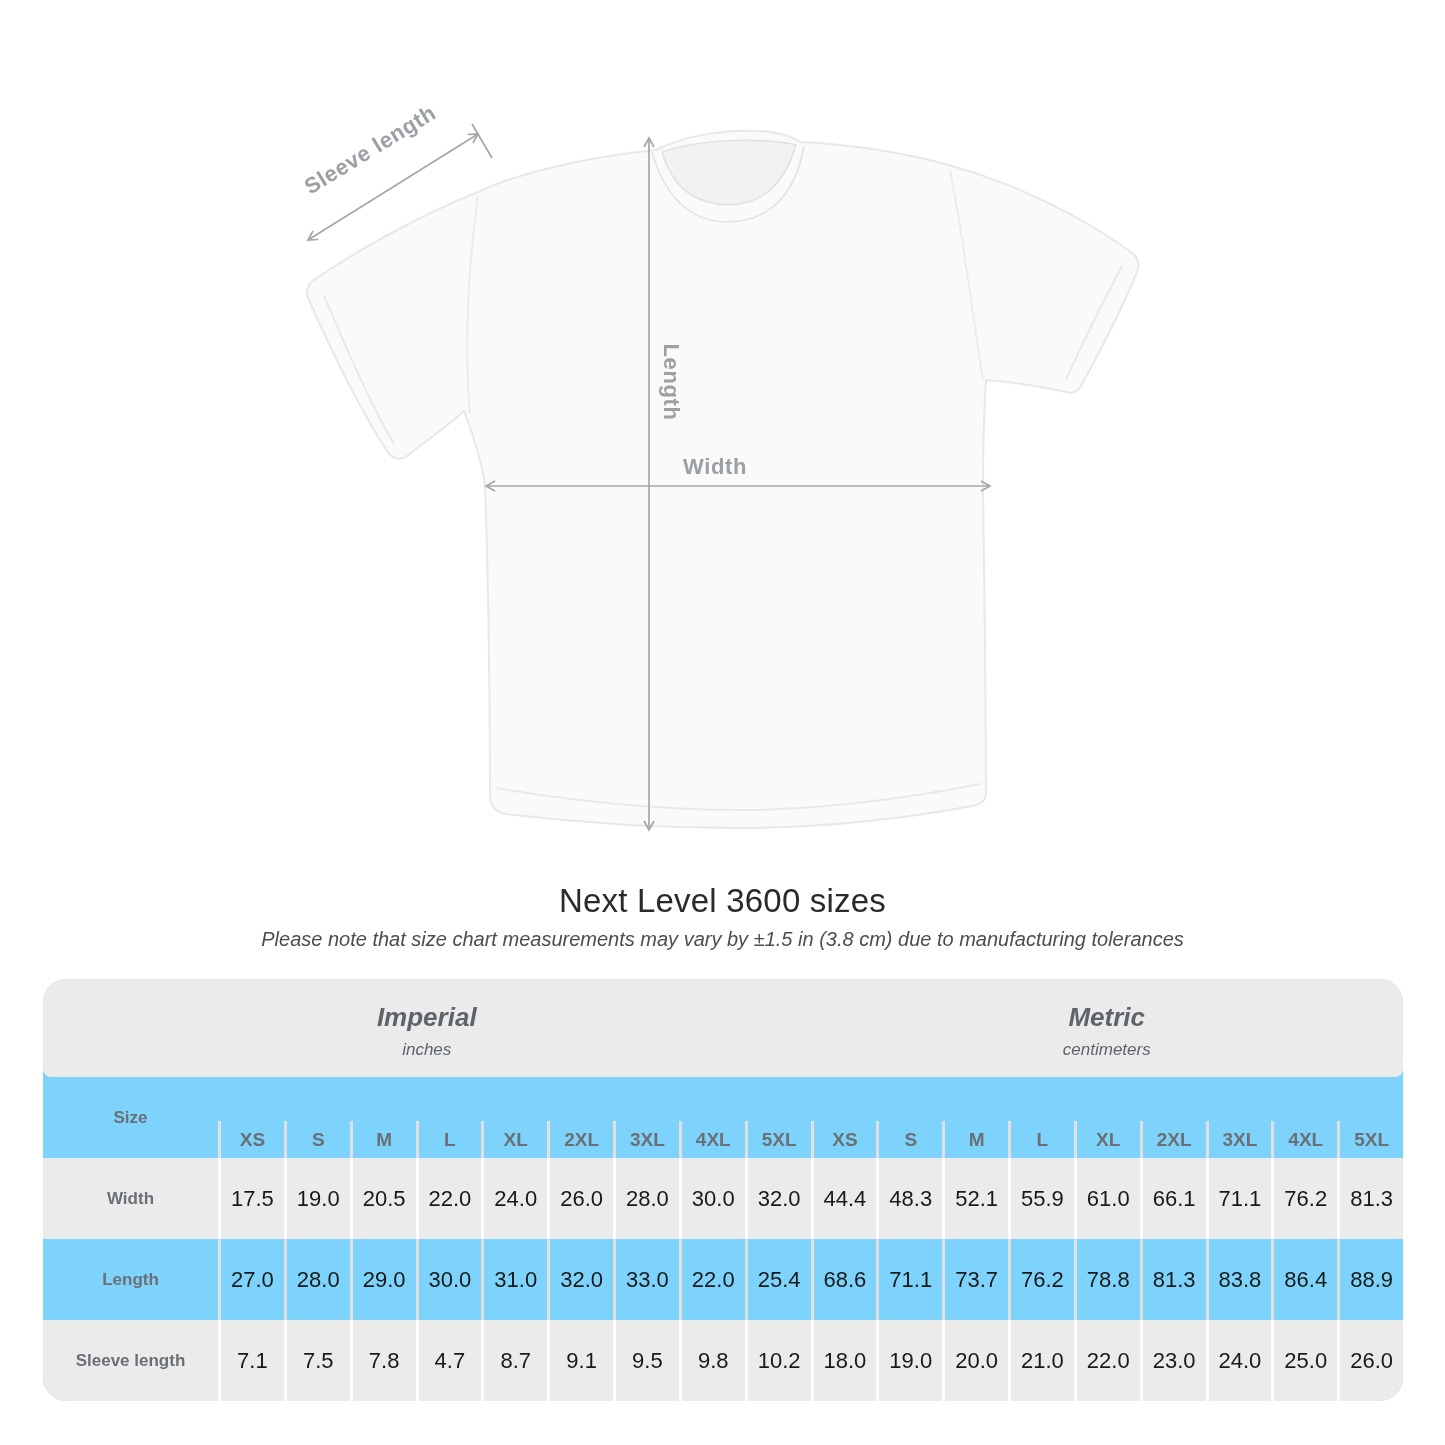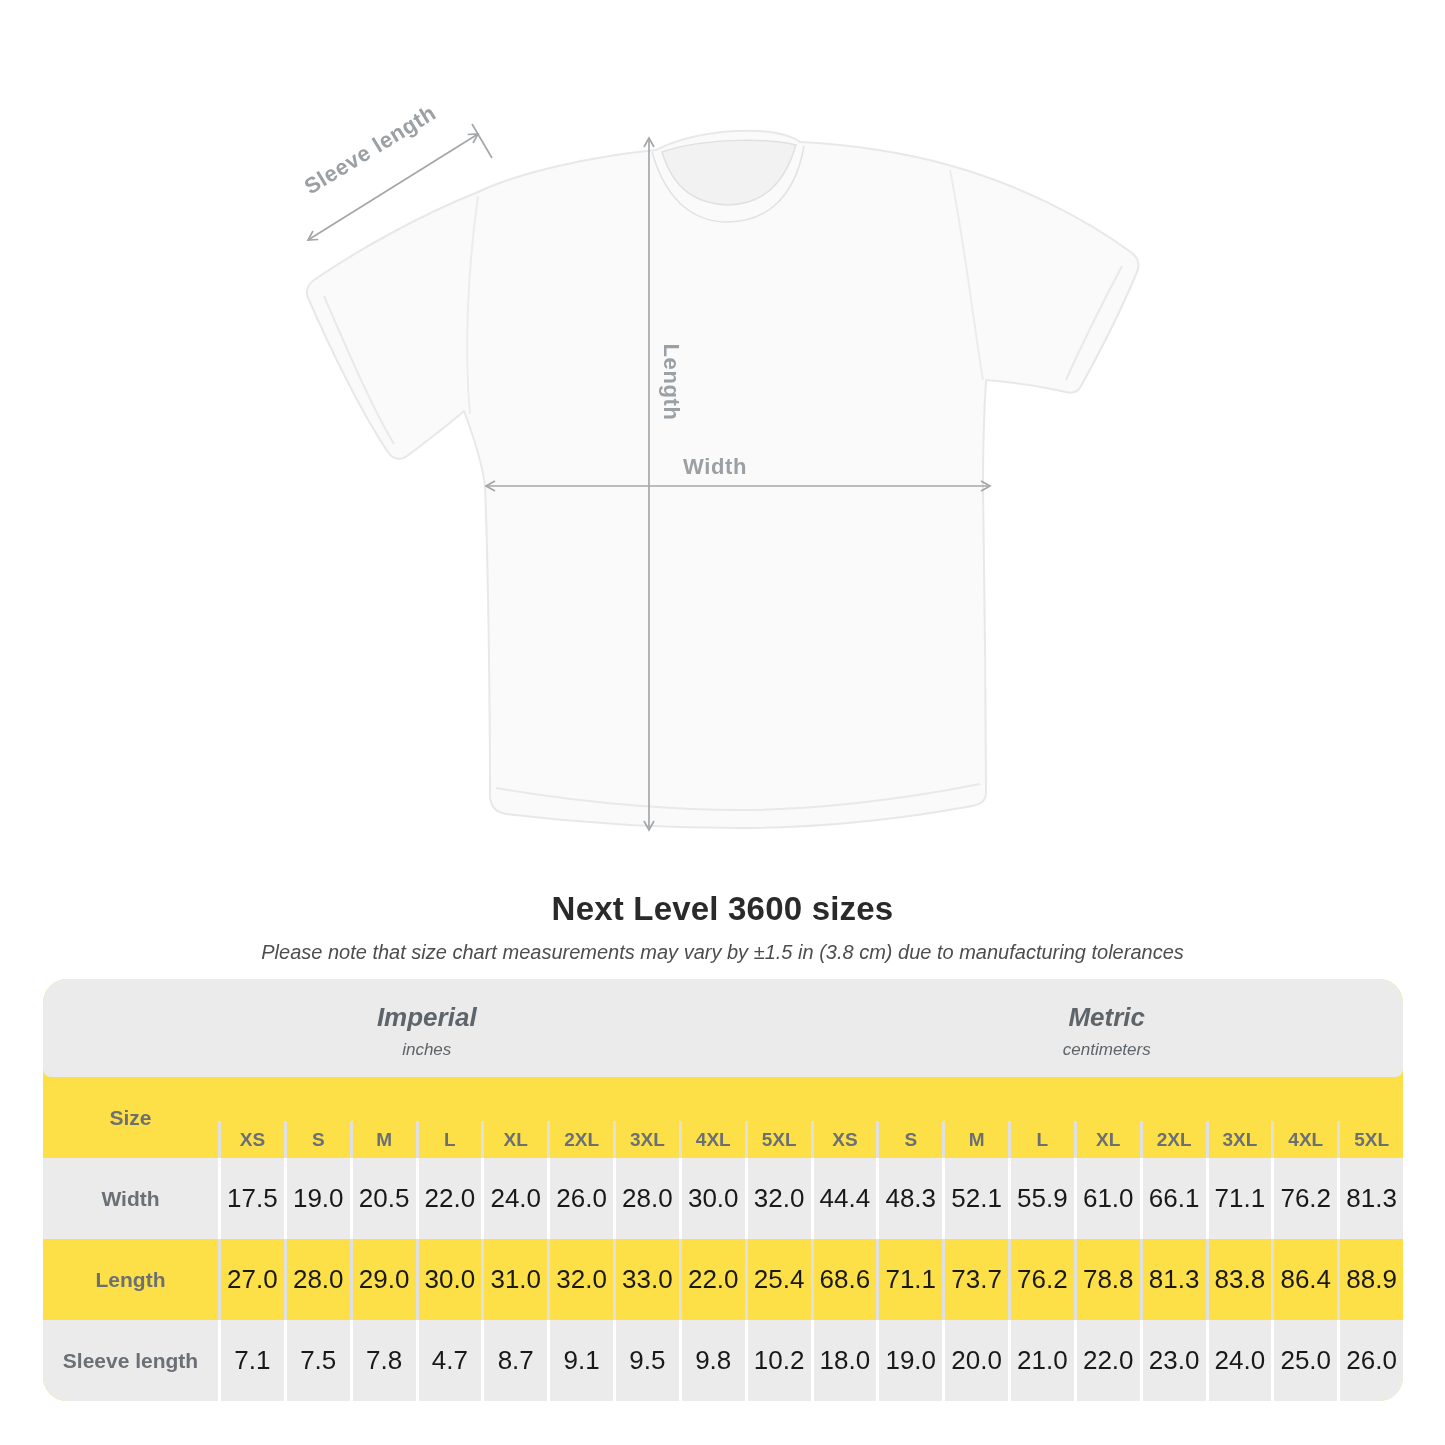--- a/index.html
+++ b/index.html
@@ -9,50 +9,50 @@
   }
   .shirt-svg { position:absolute; left:0; top:0; display:block; }
 
   .ann-label {
     font-family:"Liberation Sans", sans-serif;
     font-weight:700; font-size:22px; fill:#9ba0a4; letter-spacing:0.6px;
   }
 
   .heading { position:absolute; top:876px; left:0; width:100%; text-align:center; }
   .heading h1 {
-    margin:16px; font-size:33px; line-height:1.0; font-weight:700;
+    margin:8px; font-size:33px; line-height:1.0; font-weight:400;
     color:#2a2a2a; letter-spacing:0.2px;
   }
   .heading p {
     margin:11px 16px 0; font-size:20px; font-style:italic; color:#4d4d4d;
   }
 
   .size-table {
     position:absolute; left:43px; top:979px; width:1360px;
     display:grid;
     grid-template-columns:175px repeat(18, 1fr);
     grid-template-rows:98px 81px 81px 81px 81px;
-    border-radius:24px; overflow:hidden; background:#fde047;
+    border-radius:24px; overflow:hidden; background:#7dd3fc;
   }
   .band {
     background:#ebebeb; display:flex; flex-direction:column;
     align-items:center; justify-content:center; gap:7px; padding-top:6px;
   }
   .band-imperial { grid-column:1 / span 10; border-radius:0 0 0 8px; }
   .band-metric  { grid-column:11 / span 9; border-radius:0 0 8px 0; }
   .band-title { font-size:26px; font-weight:700; font-style:italic; color:#5d646a; }
   .band-unit  { font-size:17px; font-style:italic; color:#5d646a; }
 
   .cell { display:flex; align-items:center; justify-content:center; box-sizing:border-box; }
   .row-gray { background:#ebebeb; }
   .sep { border-left:3px solid #e0e0e0; }
   .sep.row-gray { border-left-color:#ffffff; }
   .head-cell  { font-size:19px; font-weight:700; color:#6a7076;margin-top:44px; }
-  .label-cell { font-size:21px; font-weight:700; color:#6a7076; }
-  .num-cell   { font-size:26px; color:#191919; }
+  .label-cell { font-size:17px; font-weight:700; color:#6a7076; }
+  .num-cell   { font-size:22px; color:#191919; }
 </style>
 </head>
 <body>
 
 <div class="canvas">
 
   <svg class="shirt-svg" width="1445" height="880" viewBox="0 0 1445 880">
     <defs>
       <marker id="arrow" viewBox="0 0 14 14" refX="12" refY="7" markerWidth="14" markerHeight="14" markerUnits="userSpaceOnUse" orient="auto-start-reverse">
         <path d="M 3 2 L 12 7 L 3 12" fill="none" stroke="#a4a7aa" stroke-width="1.7"></path>

